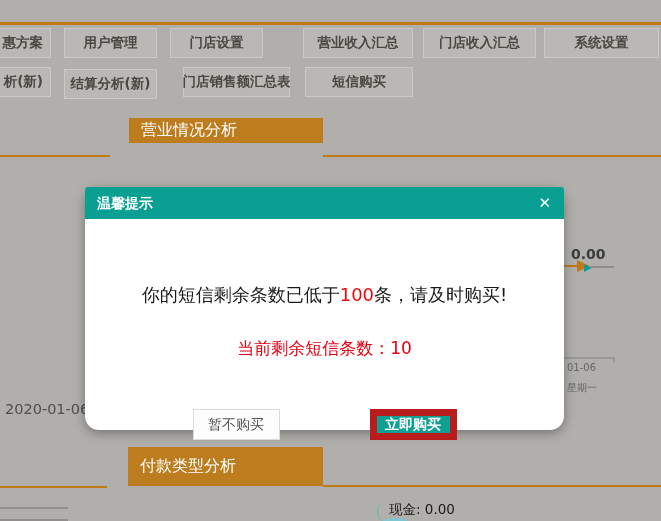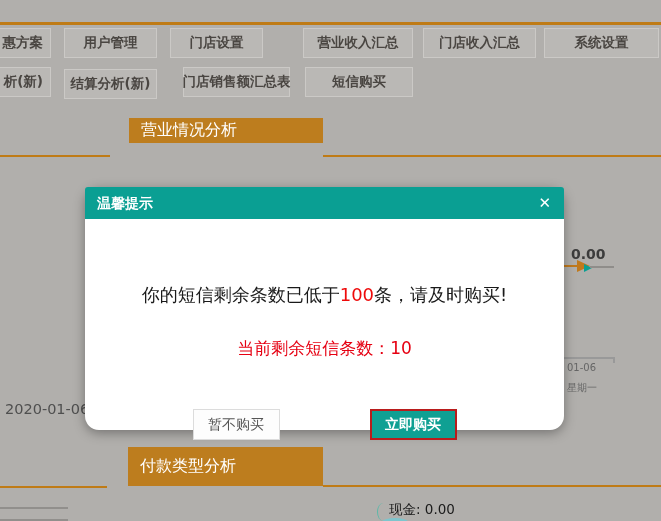--- a/index.html
+++ b/index.html
@@ -36,21 +36,21 @@
   #modal-message{position:absolute;left:0;right:0;top:96px;text-align:center;
                  font-size:18px;color:#1a1a1a;white-space:nowrap;}
   #modal-message .hl{color:#ee0a0a;}
   #modal-remaining{position:absolute;left:0;right:0;top:150px;text-align:center;
                    font-size:17px;color:#e60012;}
   #modal-buttons{position:absolute;left:0;right:0;top:197px;display:flex;
                  justify-content:center;gap:90px;margin-top:25px;}
   .dlg-btn{width:87px;height:31px;box-sizing:border-box;font-size:14px;
            display:flex;align-items:center;justify-content:center;cursor:pointer;}
   #btn-later{background:#fdfdfd;border:1px solid #dcdcdc;color:#555;}
-  #btn-buy{background:#0fa093;border:2px solid #b91c1c;color:#fff;font-weight:bold;}
+  #btn-buy{background:#0fa093;border:7px solid #b91c1c;color:#fff;font-weight:bold;}
 
   
   .frag{position:absolute;z-index:1;}
   .tri{width:0;height:0;}
   .gray-text{color:#666;font-size:10px;}
 </style>
 </head>
 <body>
 
 <div id="stage">

